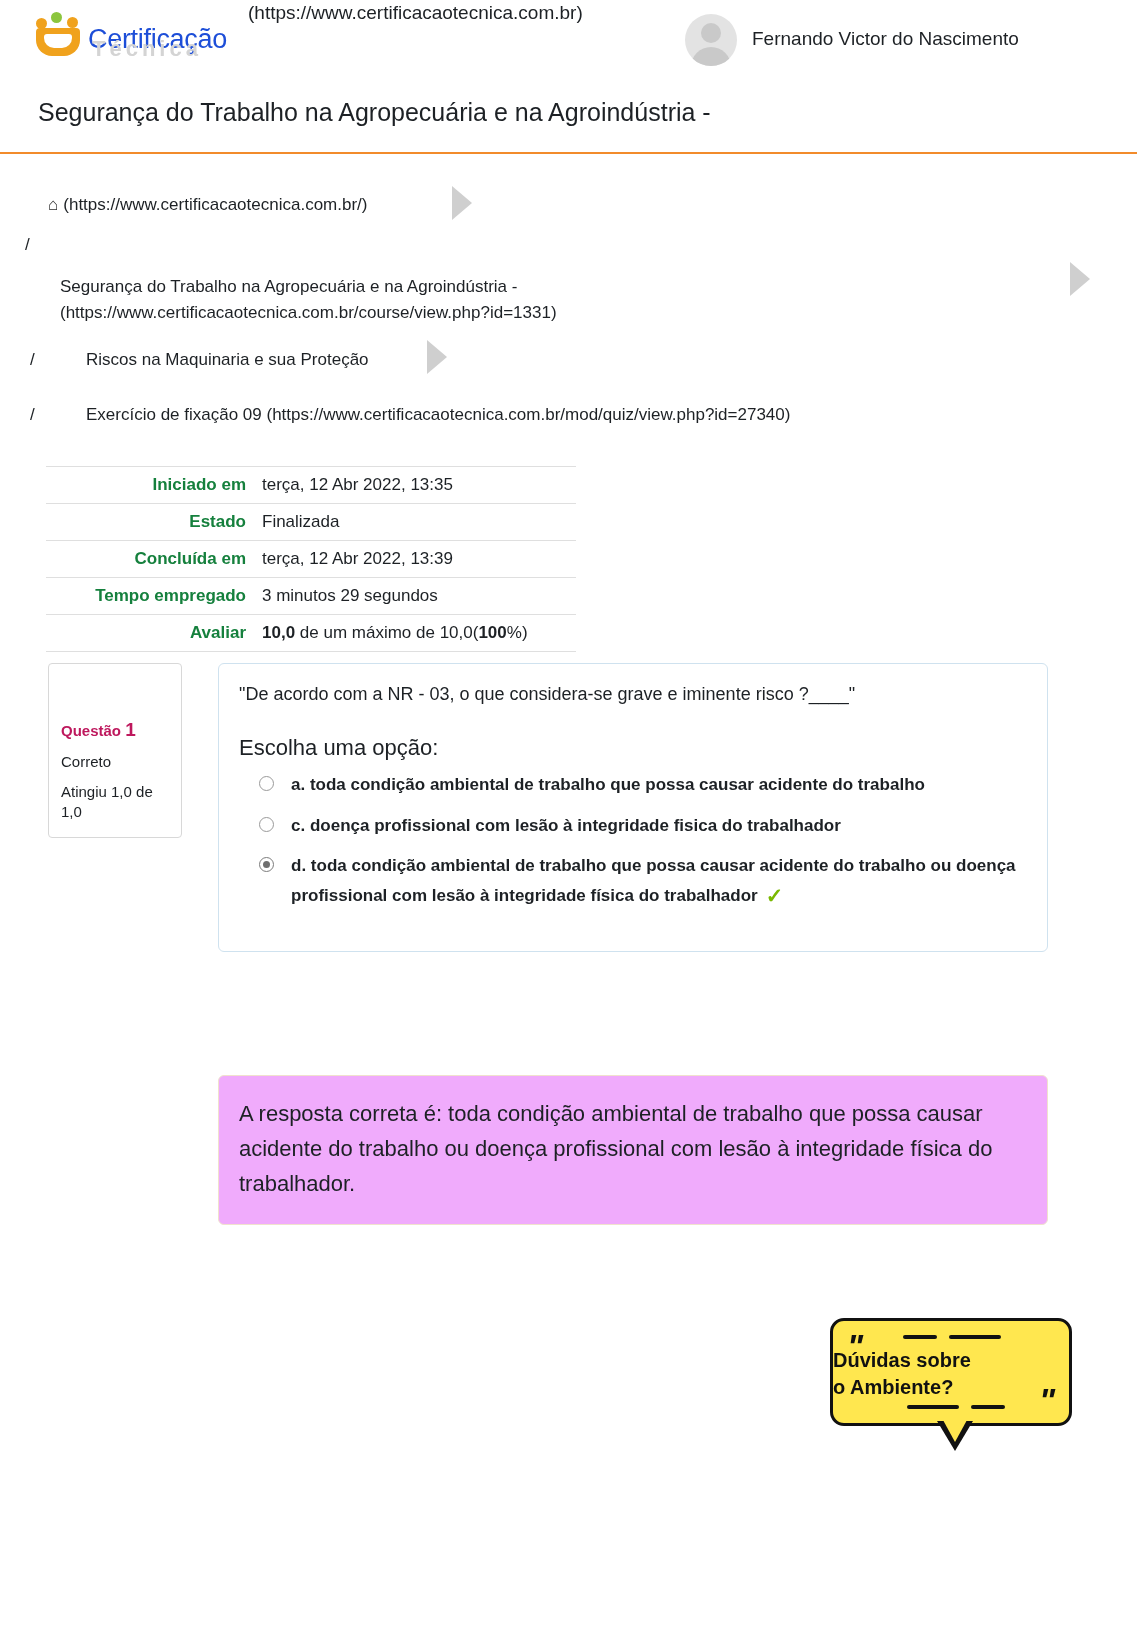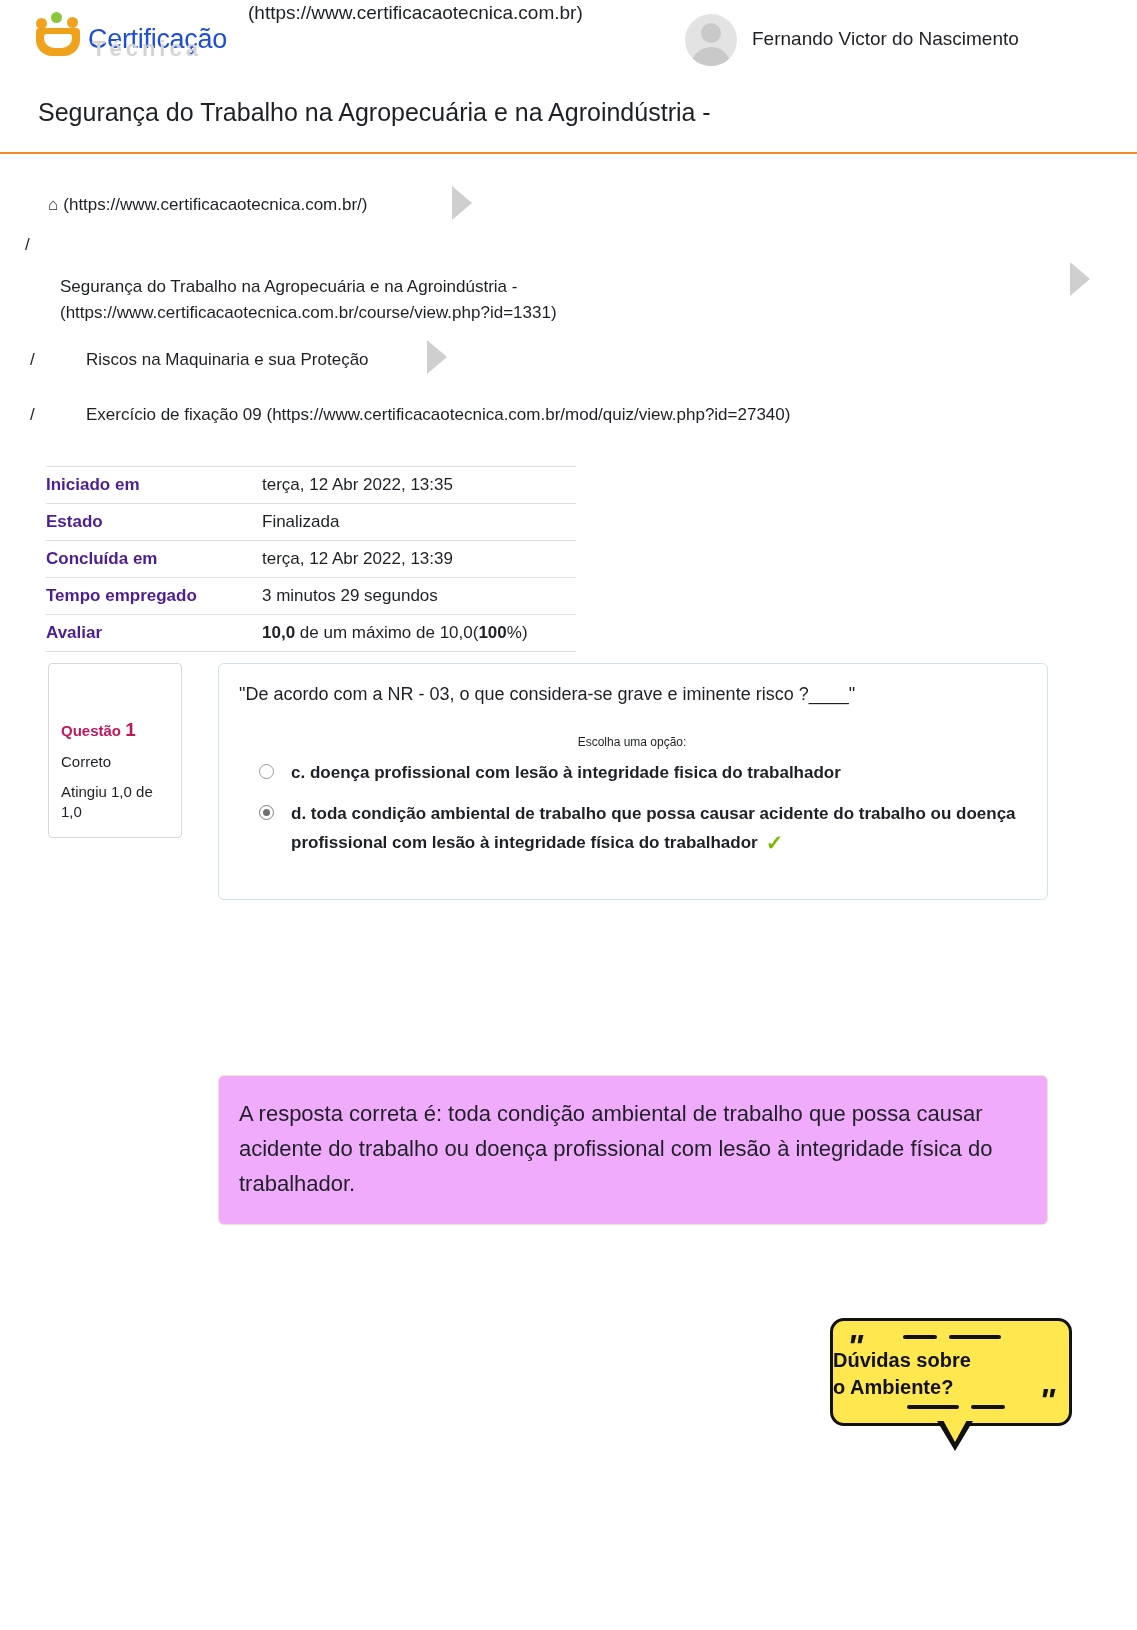--- a/index.html
+++ b/index.html
@@ -159,25 +159,25 @@
     position: absolute;
     left: 46px;
     top: 466px;
     width: 530px;
     border-collapse: collapse;
     font-size: 17px;
   }
   .summary tr { border-bottom: 1px solid #dfdfdf; }
   .summary tr:first-child { border-top: 1px solid #dfdfdf; }
   .summary th {
-    text-align: left;
+    text-align: right;
     font-weight: bold;
     padding: 8px 12px 8px 0;
     width: 200px;
-    color: #4c1d95;
+    color: #15803d;
     white-space: nowrap;
   }
   .summary td {
     text-align: left;
     padding: 8px 0 8px 4px;
     color: #1d2125;
     margin-left: 33px;
   }
 
   
@@ -202,21 +202,21 @@
     position: absolute;
     left: 218px; top: 0;
     width: 830px;
     box-sizing: border-box;
     border: 1px solid #cfe2ef;
     border-radius: 6px;
     padding: 20px 22px 26px 20px;
     background: #ffffff;
   }
   .qtext { font-size: 18px; color: #1d2125; margin: 0 0 30px 0; }
-  .choose { font-size: 12px; color: #1d2125; margin: 17px 0 12px 0; text-align: center; }
+  .choose { font-size: 22px; color: #1d2125; margin: 17px 0 12px 0; }
 
   .option {
     position: relative;
     padding-left: 52px;
     margin-bottom: 16px;
     font-size: 17px;
     font-weight: bold;
     line-height: 1.45;
     color: #1d2125;
   }
@@ -403,20 +403,25 @@
       <span class="qnum">1</span>
     </div>
     <div class="qstate">Correto</div>
     <div class="qgrade">Atingiu 1,0 de 1,0</div>
   </div>
 
   <div class="qbody">
     <p class="qtext">"De acordo com a NR - 03, o que considera-se grave e iminente risco ?____"</p>
     <p class="choose">Escolha uma opção:</p>
 
+    <div class="option">
+      <span class="radio"></span>
+      <span>a.</span>
+      <span>toda condição ambiental de trabalho que possa causar acidente do trabalho</span>
+    </div>
 
 
     <div class="option">
       <span class="radio"></span>
       <span>c.</span>
       <span>doença profissional com lesão à integridade fisica do trabalhador</span>
     </div>
 
     <div class="option">
       <span class="radio checked"></span>

